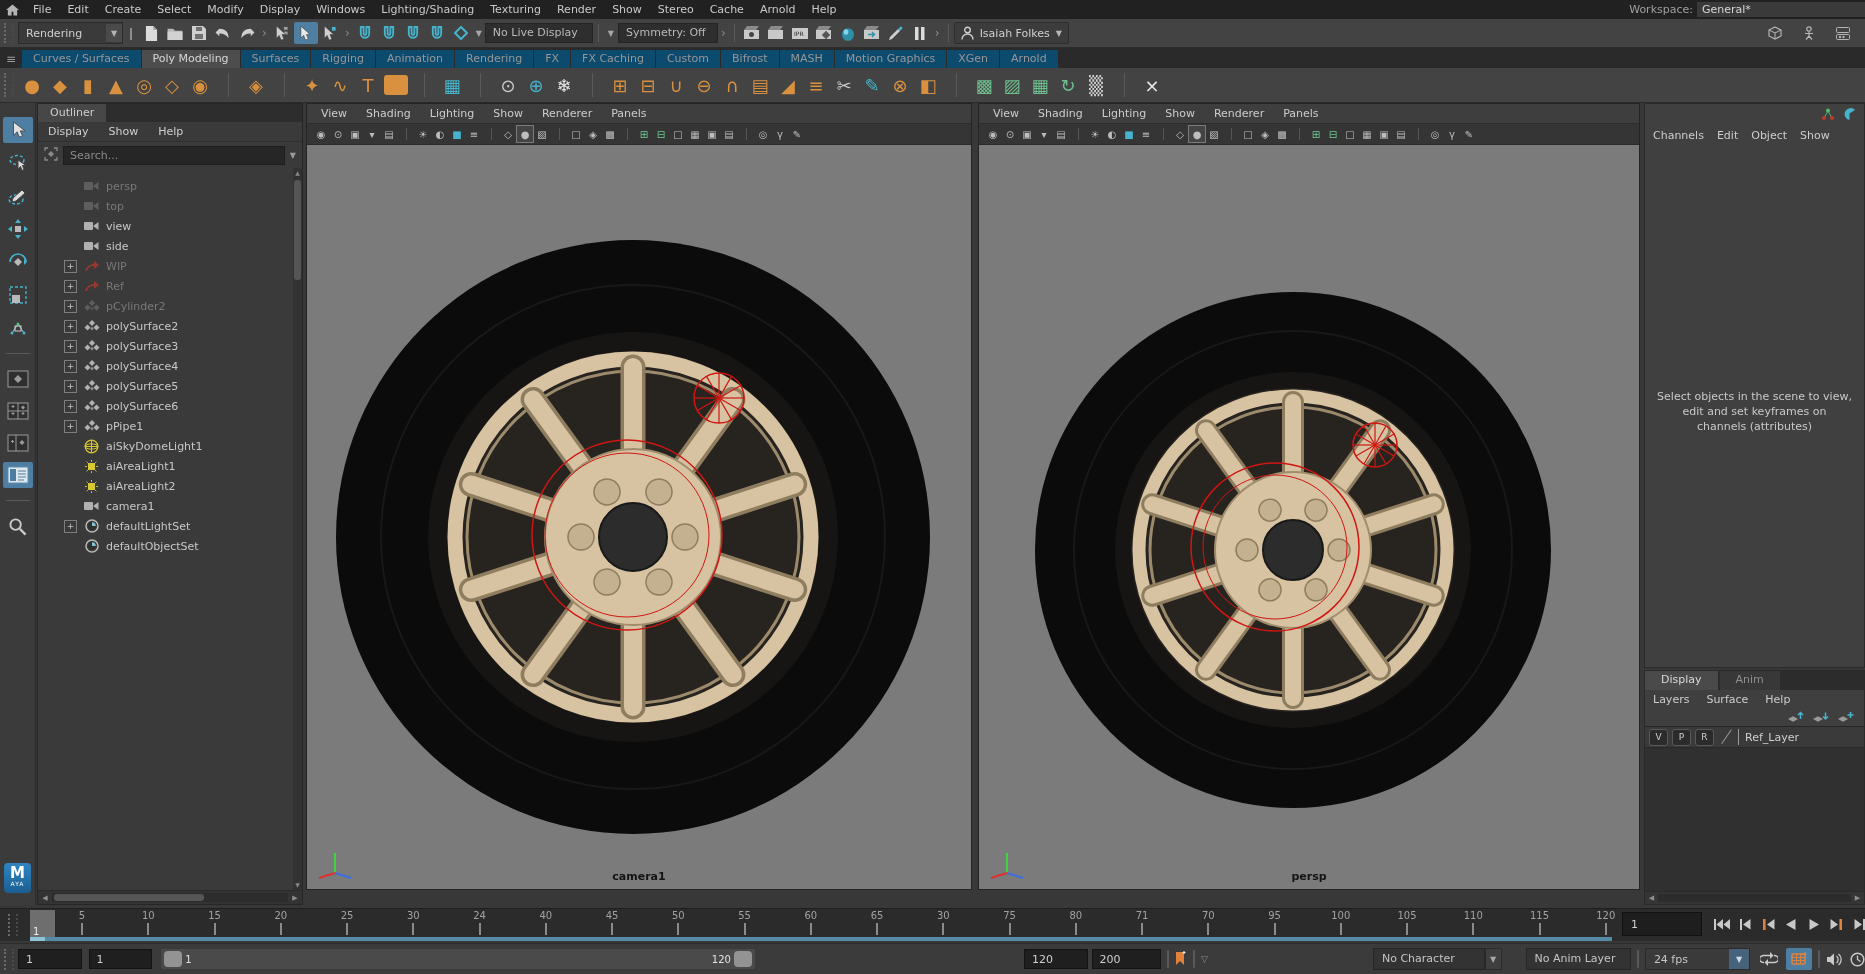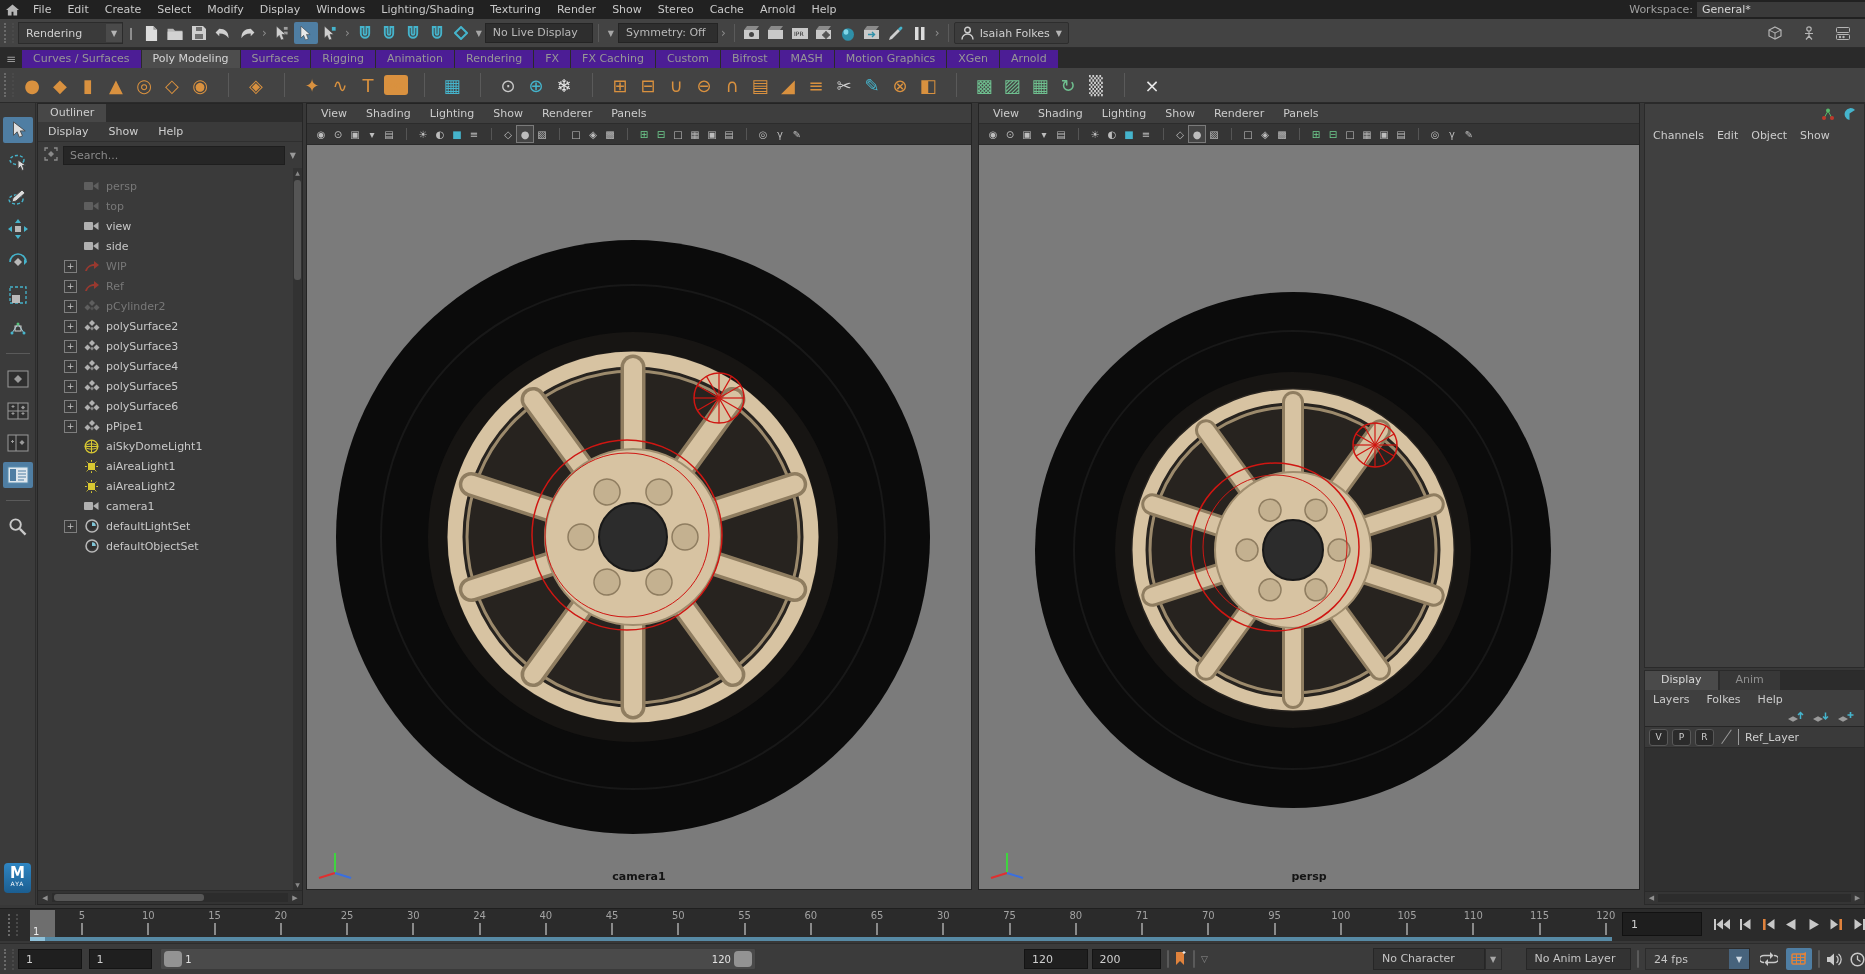--- a/index.html
+++ b/index.html
@@ -24,21 +24,21 @@
   #mode-dd{width:96px;padding-left:7px;justify-content:space-between;}
   .dd-arrow{width:16px;height:18px;background:#4a4a4a;display:flex;align-items:center;justify-content:center;color:#b5b5b5;font-size:8px;margin-left:4px;}
   .tbicon{width:24px;height:22px;display:flex;align-items:center;justify-content:center;border-radius:2px;}
   .tbicon.active{background:#4f7ea3;}
   .tfield{background:#2e2e2e;border:1px solid #242424;height:18px;line-height:18px;padding:0 7px;color:#b9b9b9;}
   #user-chip{background:#3c3c3c;border:1px solid #2d2d2d;height:20px;display:flex;align-items:center;padding:0 6px;gap:6px;border-radius:2px;}
   #user-chip .uarrow{font-size:8px;color:#b5b5b5;}
 
   
   #shelftabs{left:0;top:48px;width:1865px;height:20px;background:#2a2a2a;display:flex;align-items:flex-end;}
-  #shelftabs .stab{background:#4c1d95;color:#979797;height:18px;line-height:18px;padding:0 11px;margin-right:1px;font-size:11px;}
+  #shelftabs .stab{background:#0c4a6e;color:#979797;height:18px;line-height:18px;padding:0 11px;margin-right:1px;font-size:11px;}
   #shelftabs .stab.active{background:#4d4d4d;color:#d6d6d6;}
   #shelf-menu-btn{width:22px;color:#9a9a9a;text-align:center;font-size:12px;height:18px;line-height:18px;}
 
   
   #shelf{left:0;top:68px;width:1865px;height:35px;background:#434343;display:flex;align-items:center;border-bottom:1px solid #2a2a2a;box-sizing:border-box;}
   .shelf-icon{width:28px;height:28px;display:flex;align-items:center;justify-content:center;font-size:18px;}
   .shelf-icon.badge{font-size:9px;font-weight:bold;background:#d9913f;color:#222;width:24px;height:20px;border-radius:3px;margin:0 2px;}
   .shelf-sep{width:1px;height:24px;background:#5a5a5a;margin:0 4px;visibility:visible !important;}
 
   
@@ -1043,32 +1043,33 @@
             <path d="M6.5 6.5L12 3A6 6 0 106.5 13z" fill="#45b4cc"></path>
           </svg></span>
     </div>
     <div id="cb-menus">
 
     <span>Channels</span>
         <span>Edit</span>
         <span>Object</span>
         <span>Show</span>
       </div>
+    <div id="cb-msg">Select objects in the scene to view, edit and set keyframes on channels (attributes)</div>
   </div>
 
   <div id="layereditor" class="abs">
     <div id="le-tabs">
 
     <span class="le-tab active">Display</span>
         <span class="le-tab">Anim</span>
       </div>
     <div id="le-menus">
 
     <span>Layers</span>
-        <span>Folkes</span>
+        <span>Surface</span>
         <span>Help</span>
       </div>
     <div id="le-icons">
 
     <span class="ricon">
           <svg width="16" height="12">
             <path d="M0 8l5-2.8L10 8l-5 2.8z" fill="#9a9a9a"></path>
             <path d="M12.5 8V1.5M10 4l2.5-2.5L15 4" fill="none" stroke="#45b4cc" stroke-width="1.5"></path>
           </svg>
         </span>

